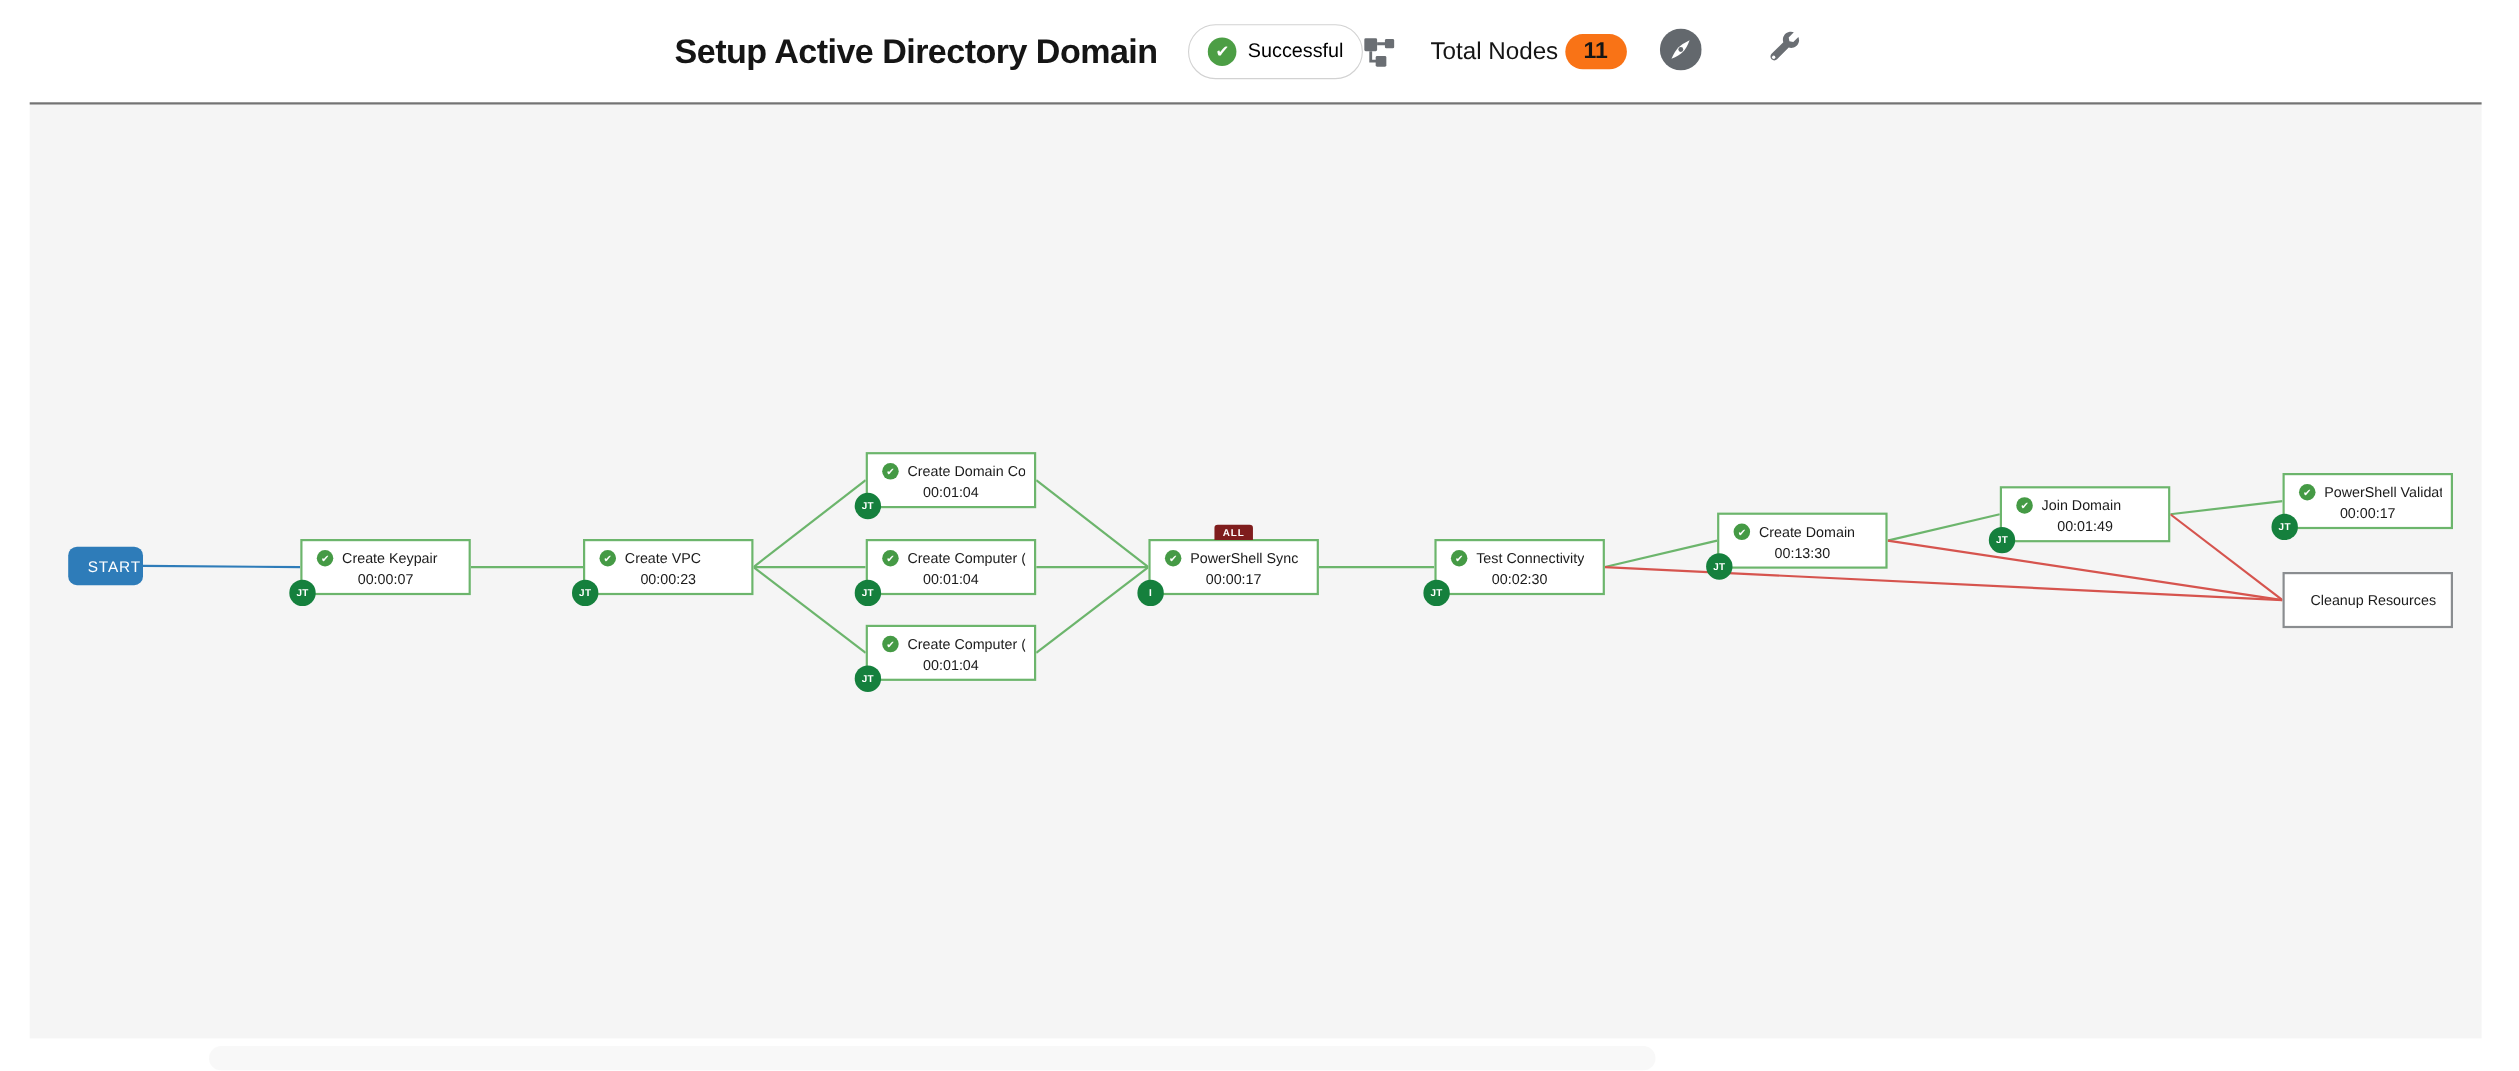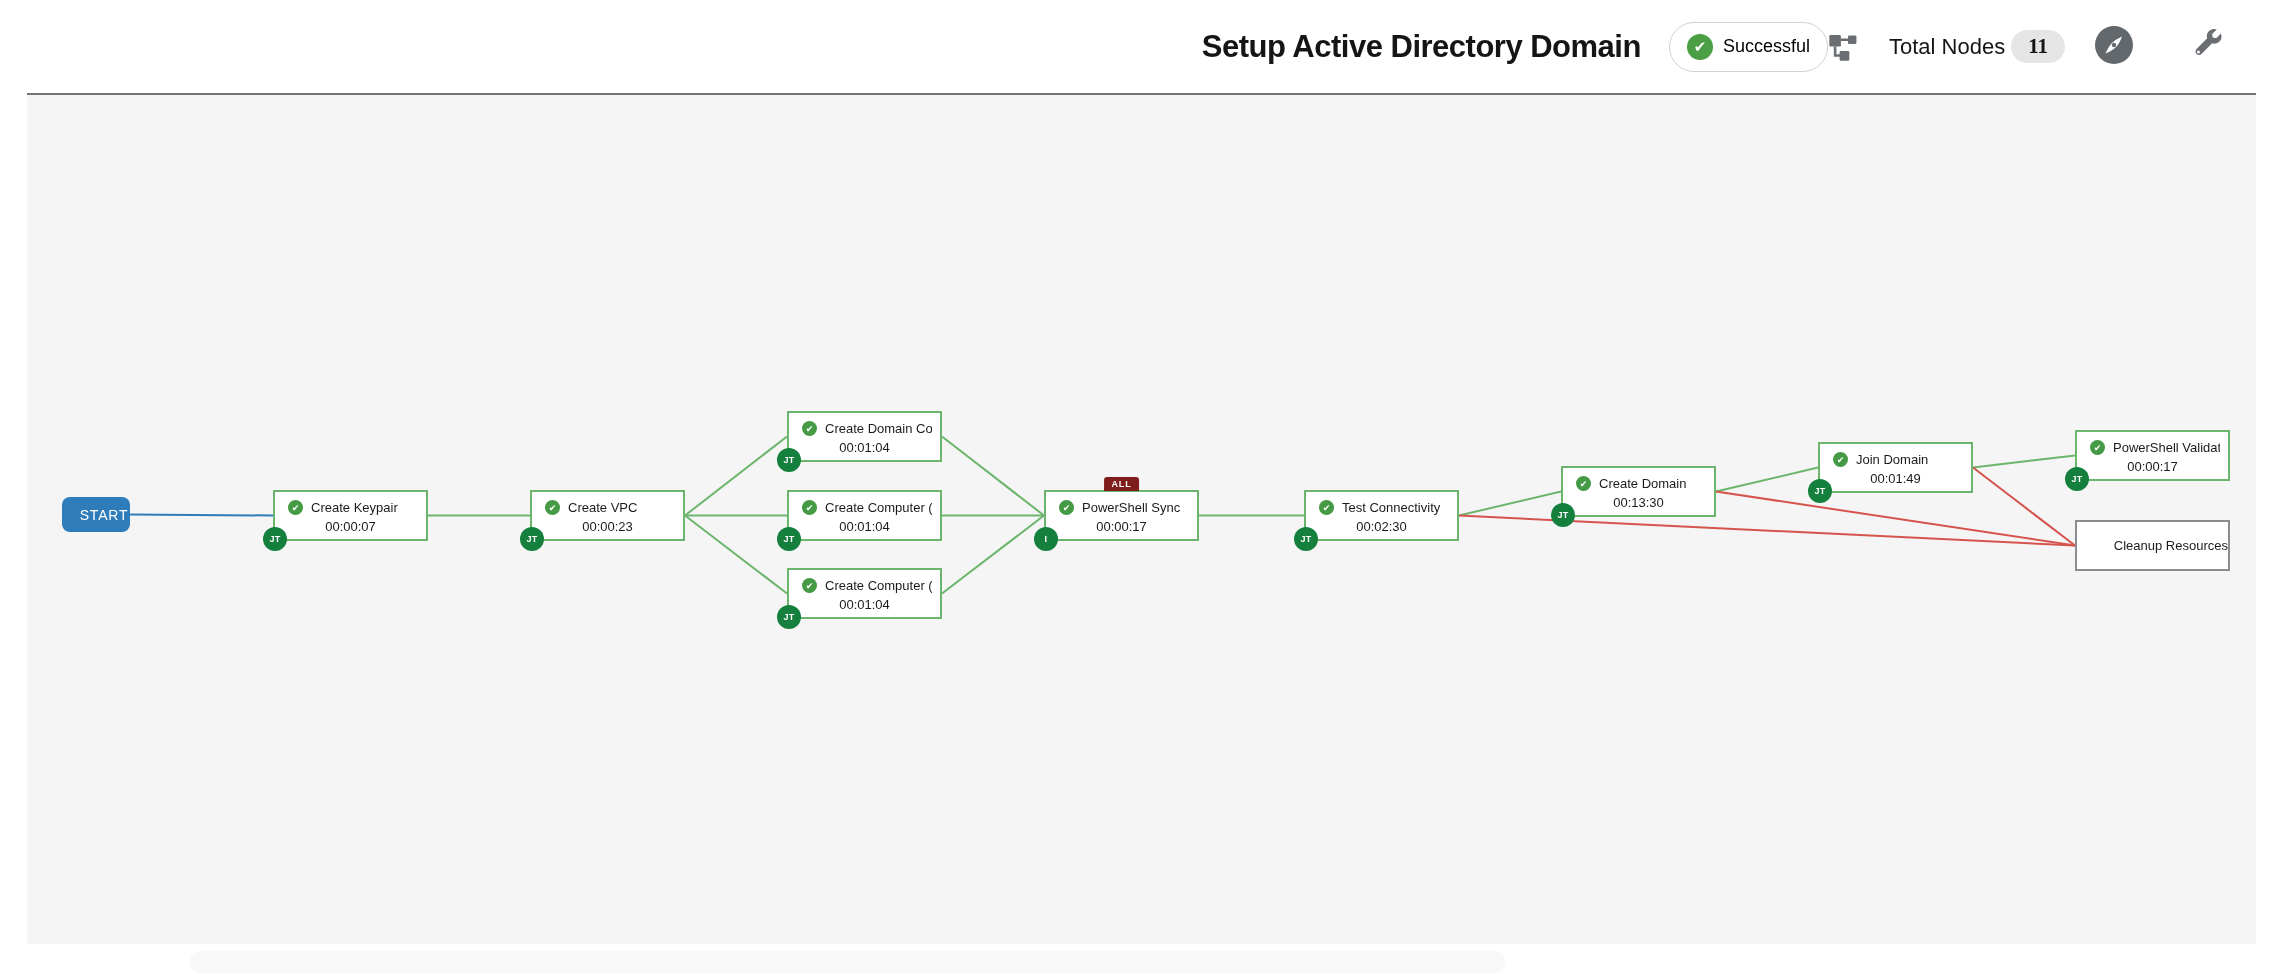--- a/index.html
+++ b/index.html
@@ -2,39 +2,39 @@
 <html><head>
 <meta charset="utf-8">
 <style>
   html,body{margin:0;padding:0;}
   body{
     width:2290px;height:974px;overflow:hidden;background:#ffffff;
     font-family:"Liberation Sans",sans-serif;color:#151515;position:relative;
   }
   
   .topbar{
-    height:93px;display:flex;align-items:center;justify-content:flex-end;
+    height:93px;display:flex;align-items:center;justify-content:center;
     padding:0 65px 0 27px;box-sizing:border-box;background:#fff;
   }
   .topbar-left{display:flex;align-items:center;}
   .page-title{font-size:31px;font-weight:bold;letter-spacing:-0.5px;margin:0;white-space:nowrap;}
   .status-pill{
     display:inline-flex;align-items:center;gap:10px;margin-left:28px;
     border:1px solid #d2d2d2;border-radius:26px;height:48px;padding:0 17px;background:#fff;
   }
   .pill-check{
     width:26px;height:26px;border-radius:50%;background:#4c9e45;color:#fff;
     display:flex;align-items:center;justify-content:center;font-size:15px;flex:none;
   }
   .pill-label{font-size:18px;color:#000000;}
   .topbar-right{display:flex;align-items:center;}
   .hdr-icon{display:inline-flex;align-items:center;justify-content:center;}
   .total-label{font-size:22px;margin:0 6px 0 30px;white-space:nowrap;}
   .count-pill{
-    background:#e5e5e5;border-radius:18px;padding:4px 17px;font-size:21px;font-weight:bold;color:#151515;font-family:Liberation Serif, serif;
+    background:#f97316;border-radius:18px;padding:4px 17px;font-size:21px;font-weight:bold;color:#151515;
   }
   .icon-btn{background:none;border:none;padding:0;margin:0;cursor:pointer;display:inline-flex;align-items:center;}
   .compass-btn{margin-left:30px;}
   .wrench-btn{margin-left:56px;}
   
   .canvas{
     position:relative;margin:0 34px 0 27px;height:849px;background:#f5f5f5;
     border-top:2px solid #737373;box-sizing:content-box;overflow:hidden;
   }
   .canvas svg.edges{position:absolute;left:0;top:0;}
@@ -45,21 +45,21 @@
     font-size:14px;letter-spacing:0.8px;box-sizing:border-box;
   }
   .wf-node{
     position:absolute;background:#ffffff;border:2px solid #6cb56c;box-sizing:border-box;cursor:pointer;
   }
   .wf-node.plain{border-color:#8a8d90;}
   .node-row{
     display:flex;align-items:center;gap:8px;padding:8px 8px 0 13px;min-width:0;
   }
   .wf-node.center-label{display:flex;align-items:center;justify-content:center;}
-  .wf-node.center-label .node-row{padding:0;justify-content:flex-end;width:100%;margin-left:10px;}
+  .wf-node.center-label .node-row{padding:0;justify-content:center;width:100%;margin-left:10px;}
   .node-check{
     width:15px;height:15px;border-radius:50%;background:#459a45;color:#fff;flex:none;
     display:flex;align-items:center;justify-content:center;font-size:9px;
   }
   .node-label{
     font-size:13px;color:#1b1b1b;white-space:nowrap;overflow:hidden;min-width:0;
   }
   .node-time{font-size:13px;color:#1b1b1b;text-align:center;margin-top:4px;}
   .type-badge{
     position:absolute;left:-12px;bottom:-12px;width:24px;height:24px;border-radius:50%;

